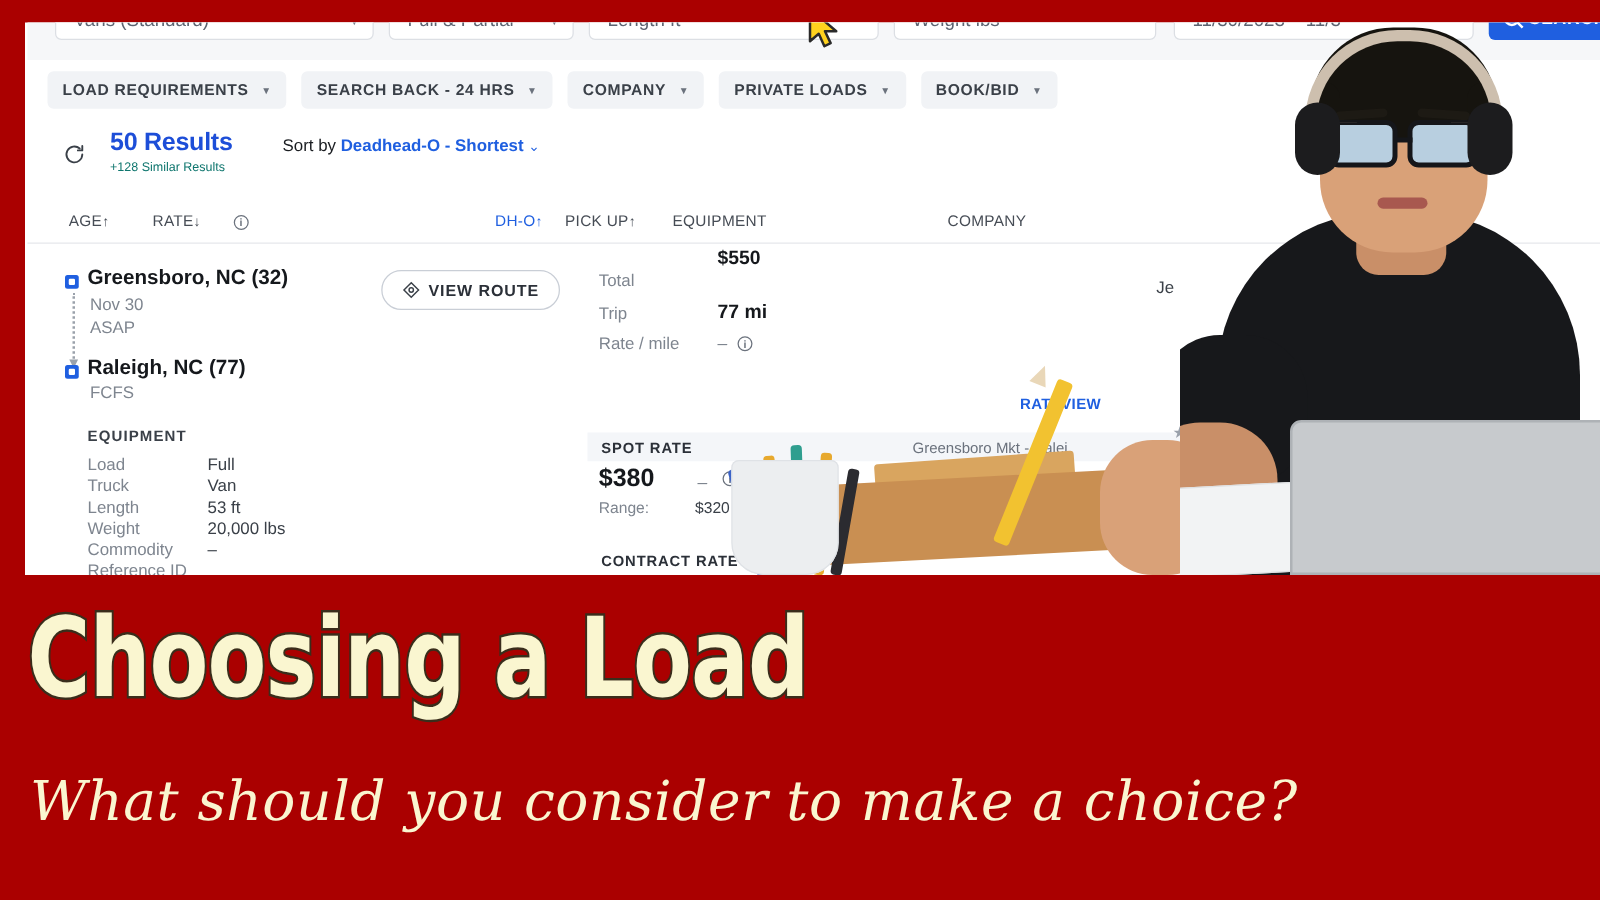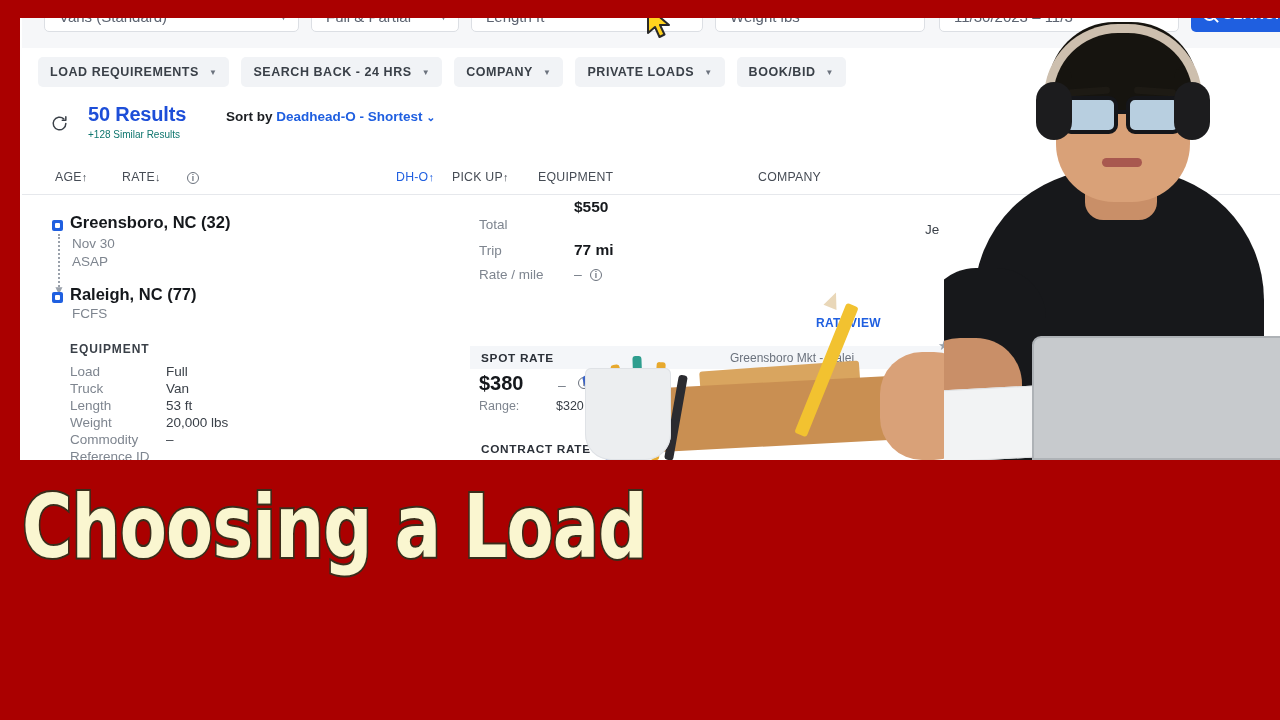--- a/index.html
+++ b/index.html
@@ -48,21 +48,21 @@
     display:flex; align-items:center; gap:10px;
     font-size:12.5px; font-weight:700; letter-spacing:.55px; color:#3a4048; white-space:nowrap;
   }
   .chip .caret { font-size:8px; color:#6b727d; }
 
   
   .results-bar { position:absolute; left:22px; top:98px; width:1258px; height:58px; background:#fff; }
   .refresh-ico { position:absolute; left:28px; top:16px; width:19px; height:19px; }
   .res-count { position:absolute; left:66px; top:5px; font-size:20px; font-weight:700; color:#1d4ed8; letter-spacing:-.2px;}
   .res-sim   { position:absolute; left:66px; top:31px; font-size:10px; color:#0f766e; }
-  .sortby    { position:absolute; left:204px; top:11px; font-size:13.5px; font-weight:700; color:#1a1d21; }
+  .sortby    { position:absolute; left:204px; top:11px; font-size:13.5px; font-weight:400; color:#1a1d21; }
   .sortby b  { color:#1f5fe0; }
   .sortby .cv{ color:#1f5fe0; font-size:11px; }
   .lane-right{ position:absolute; left:1100px; top:16px; font-size:14px; font-weight:700; color:#2b3038; white-space:nowrap;}
 
   
   .thead { position:absolute; left:22px; top:160px; width:1258px; height:35px; border-bottom:1px solid #e6e8ec; background:#fff;}
   .th { position:absolute; top:10px; font-size:12.3px; letter-spacing:.25px; color:#464c55; white-space:nowrap;}
   .th .ar { font-size:11px; }
   .th.active { color:#1f5fe0; }
   .th-age { left:33px; } .th-rate{ left:100px; } .th-i{ left:165px; }
@@ -279,20 +279,27 @@
       <div class="eq-v" style="top:185px;">Van</div>
       <div class="eq-k" style="top:202px;">Length</div>
       <div class="eq-v" style="top:202px;">53 ft</div>
       <div class="eq-k" style="top:219px;">Weight</div>
       <div class="eq-v" style="top:219px;">20,000 lbs</div>
       <div class="eq-k" style="top:236px;">Commodity</div>
       <div class="eq-v" style="top:236px;">–</div>
       <div class="eq-k" style="top:253px;">Reference ID</div>
     </div>
 
+    <div class="viewroute">
+      <svg width="14" height="14" viewBox="0 0 24 24">
+        <path d="M12 2 22 12 12 22 2 12Z" fill="none" stroke="#3a4048" stroke-width="2"></path>
+        <circle cx="12" cy="12" r="3" fill="none" stroke="#3a4048" stroke-width="2"></circle>
+      </svg>
+      <span>VIEW ROUTE</span>
+    </div>
 
     <div class="rate-k" style="top:217px;">Total</div>
     <div class="rate-v" style="top:198px;">$550</div>
     <div class="rate-k" style="top:243px;">Trip</div>
     <div class="rate-v" style="top:241px;">77 mi</div>
     <div class="rate-k" style="top:267px;">Rate / mile</div>
     <div class="rate-dash" style="top:266px;">–</div>
     <span class="icircle" style="position:absolute;left:590px;top:269px;">i</span>
 
     <div class="rateview">RATEVIEW</div>
@@ -354,14 +361,15 @@
     <div class="cursor">
       <svg width="30" height="34" viewBox="0 0 30 34">
         <path d="M2 1 L2 27 L9 21 L13.5 31 L18.5 28.5 L14 19 L23 19 Z" fill="#FFD21E" stroke="#2a2a2a" stroke-width="2" stroke-linejoin="round"></path>
       </svg>
     </div>
 
   </div>
   </div>
 
   <div class="title">Choosing a Load</div>
+  <div class="subtitle">What should you consider to make a choice?</div>
 
 </div>
 
 </body></html>

